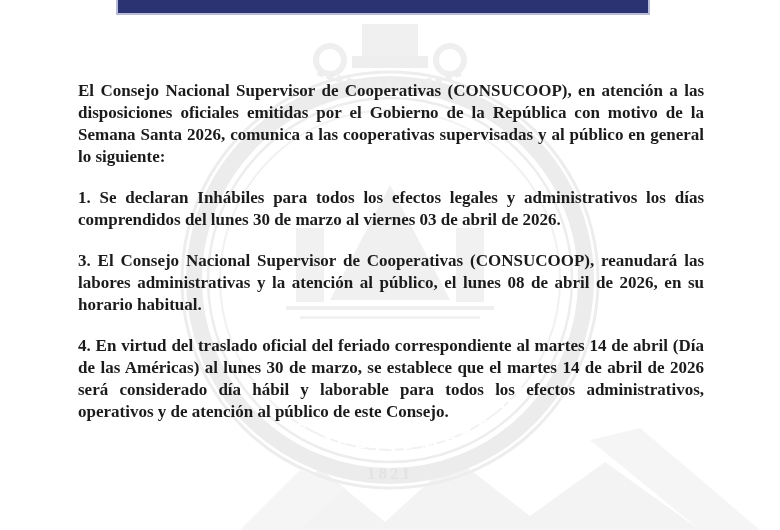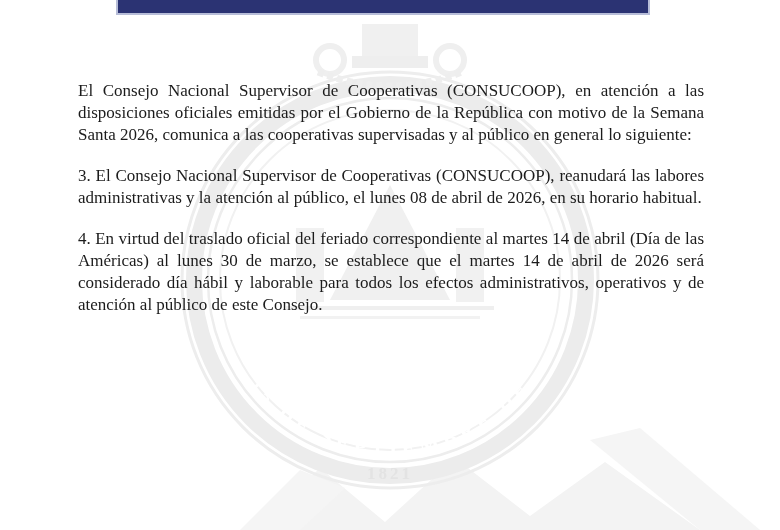--- a/index.html
+++ b/index.html
@@ -60,20 +60,21 @@
     top: 80px;
     width: 626px;
     z-index: 1;
     color: #1b1b1b;
     font-size: 17px;
     line-height: 22px;
     text-align: justify;
   }
   .content p {
     margin: 0 0 19px 0;
+    font-weight: bold;
   }
 </style>
 </head>
 <body>
 
 <div class="page">
 
   <div class="top-bar" style="background: rgb(43, 51, 115);"></div>
 
   <svg class="watermark" viewBox="0 0 780 530" aria-hidden="true">
@@ -103,17 +104,18 @@
     <path d="M318,72 Q390,100 462,72" fill="none" stroke="#eeeeee" stroke-width="7" stroke-dasharray="6 4"></path>
 
     <text class="wm-arc-text">
       <textPath href="#wm-bottom-arc" startOffset="50%" text-anchor="middle">15 DE SEPTIEMBRE DE</textPath>
     </text>
     <text class="wm-year-text" x="390" y="479" text-anchor="middle">1821</text>
   </svg>
 
   <div class="content">
     <p>El Consejo Nacional Supervisor de Cooperativas (CONSUCOOP), en atención a las disposiciones oficiales emitidas por el Gobierno de la República con motivo de la Semana Santa 2026, comunica a las cooperativas supervisadas y al público en general lo siguiente:</p>
+    <p>1. Se declaran Inhábiles para todos los efectos legales y administrativos los días comprendidos del lunes 30 de marzo al viernes 03 de abril de 2026.</p>
     <p>3. El Consejo Nacional Supervisor de Cooperativas (CONSUCOOP), reanudará las labores administrativas y la atención al público, el lunes 08 de abril de 2026, en su horario habitual.</p>
     <p>4. En virtud del traslado oficial del feriado correspondiente al martes 14 de abril (Día de las Américas) al lunes 30 de marzo, se establece que el martes 14 de abril de 2026 será considerado día hábil y laborable para todos los efectos administrativos, operativos y de atención al público de este Consejo.</p>
   </div>
 
 </div>
 
 </body></html>

